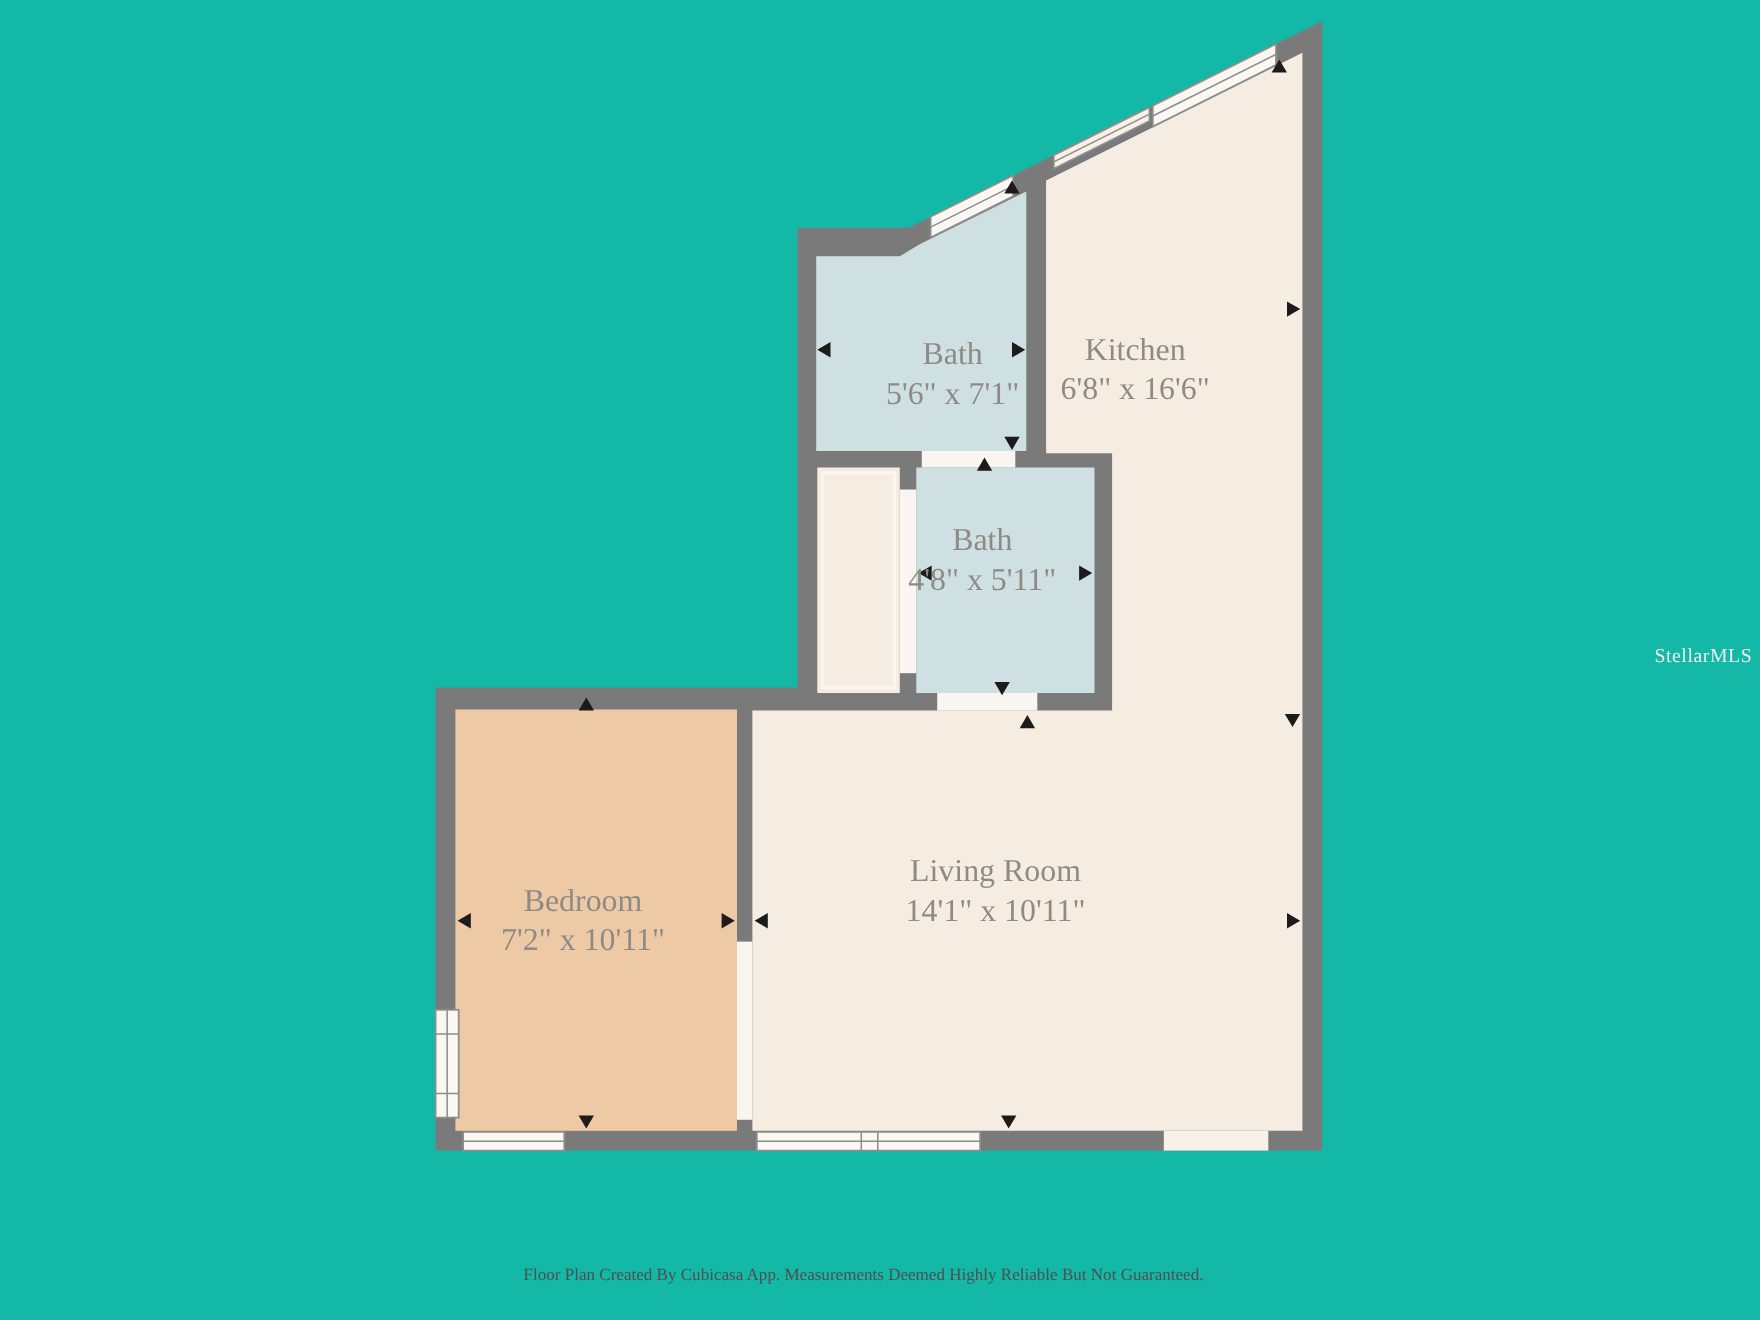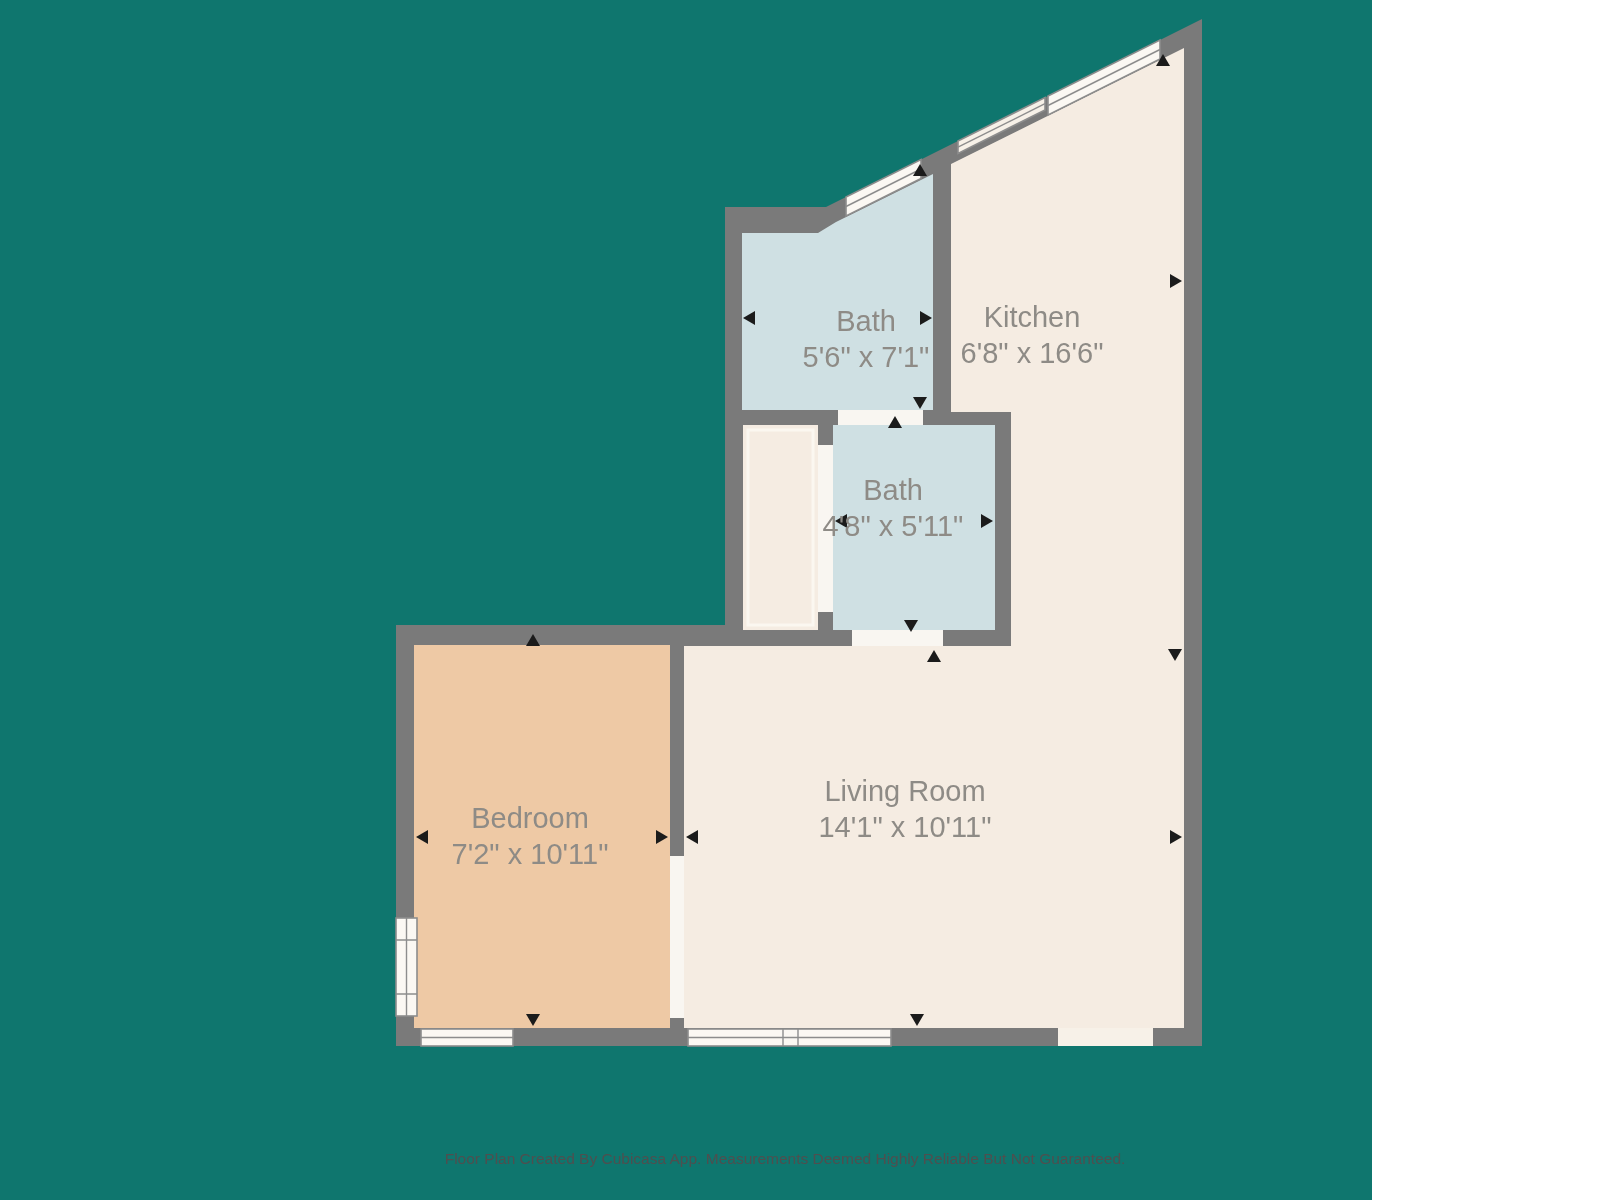--- a/index.html
+++ b/index.html
@@ -1,17 +1,17 @@
 <!DOCTYPE html>
 <html><head>
 <meta charset="utf-8">
 <style>
   html,body{margin:0;padding:0;background:#ffffff;}
-  #stage{position:relative;width:1372px;height:1200px;background:#0f766e;overflow:hidden;
-         font-family:Liberation Sans, sans-serif;}
+  #stage{position:relative;width:1600px;height:1200px;background:#14b8a6;overflow:hidden;
+         font-family:Liberation Serif, serif;}
   svg{position:absolute;left:0;top:0;}
   .room-label{font-size:29px;fill:#8e8b86;text-anchor:middle;}
   .win{stroke:#8d8d8d;stroke-width:1.6;}
   .win-line{stroke:#8d8d8d;stroke-width:1.4;fill:none;}
   .door{stroke:none;}
   .arrow{stroke:none;}
   .footer-text{font-size:15.5px;fill:#4f4f4f;text-anchor:middle;}
   .watermark{font-size:18px;fill:#ededed;text-anchor:end;letter-spacing:.5px;}
   .hall-inset{fill:none;stroke:#fbf7f0;stroke-width:3;}
 </style>

